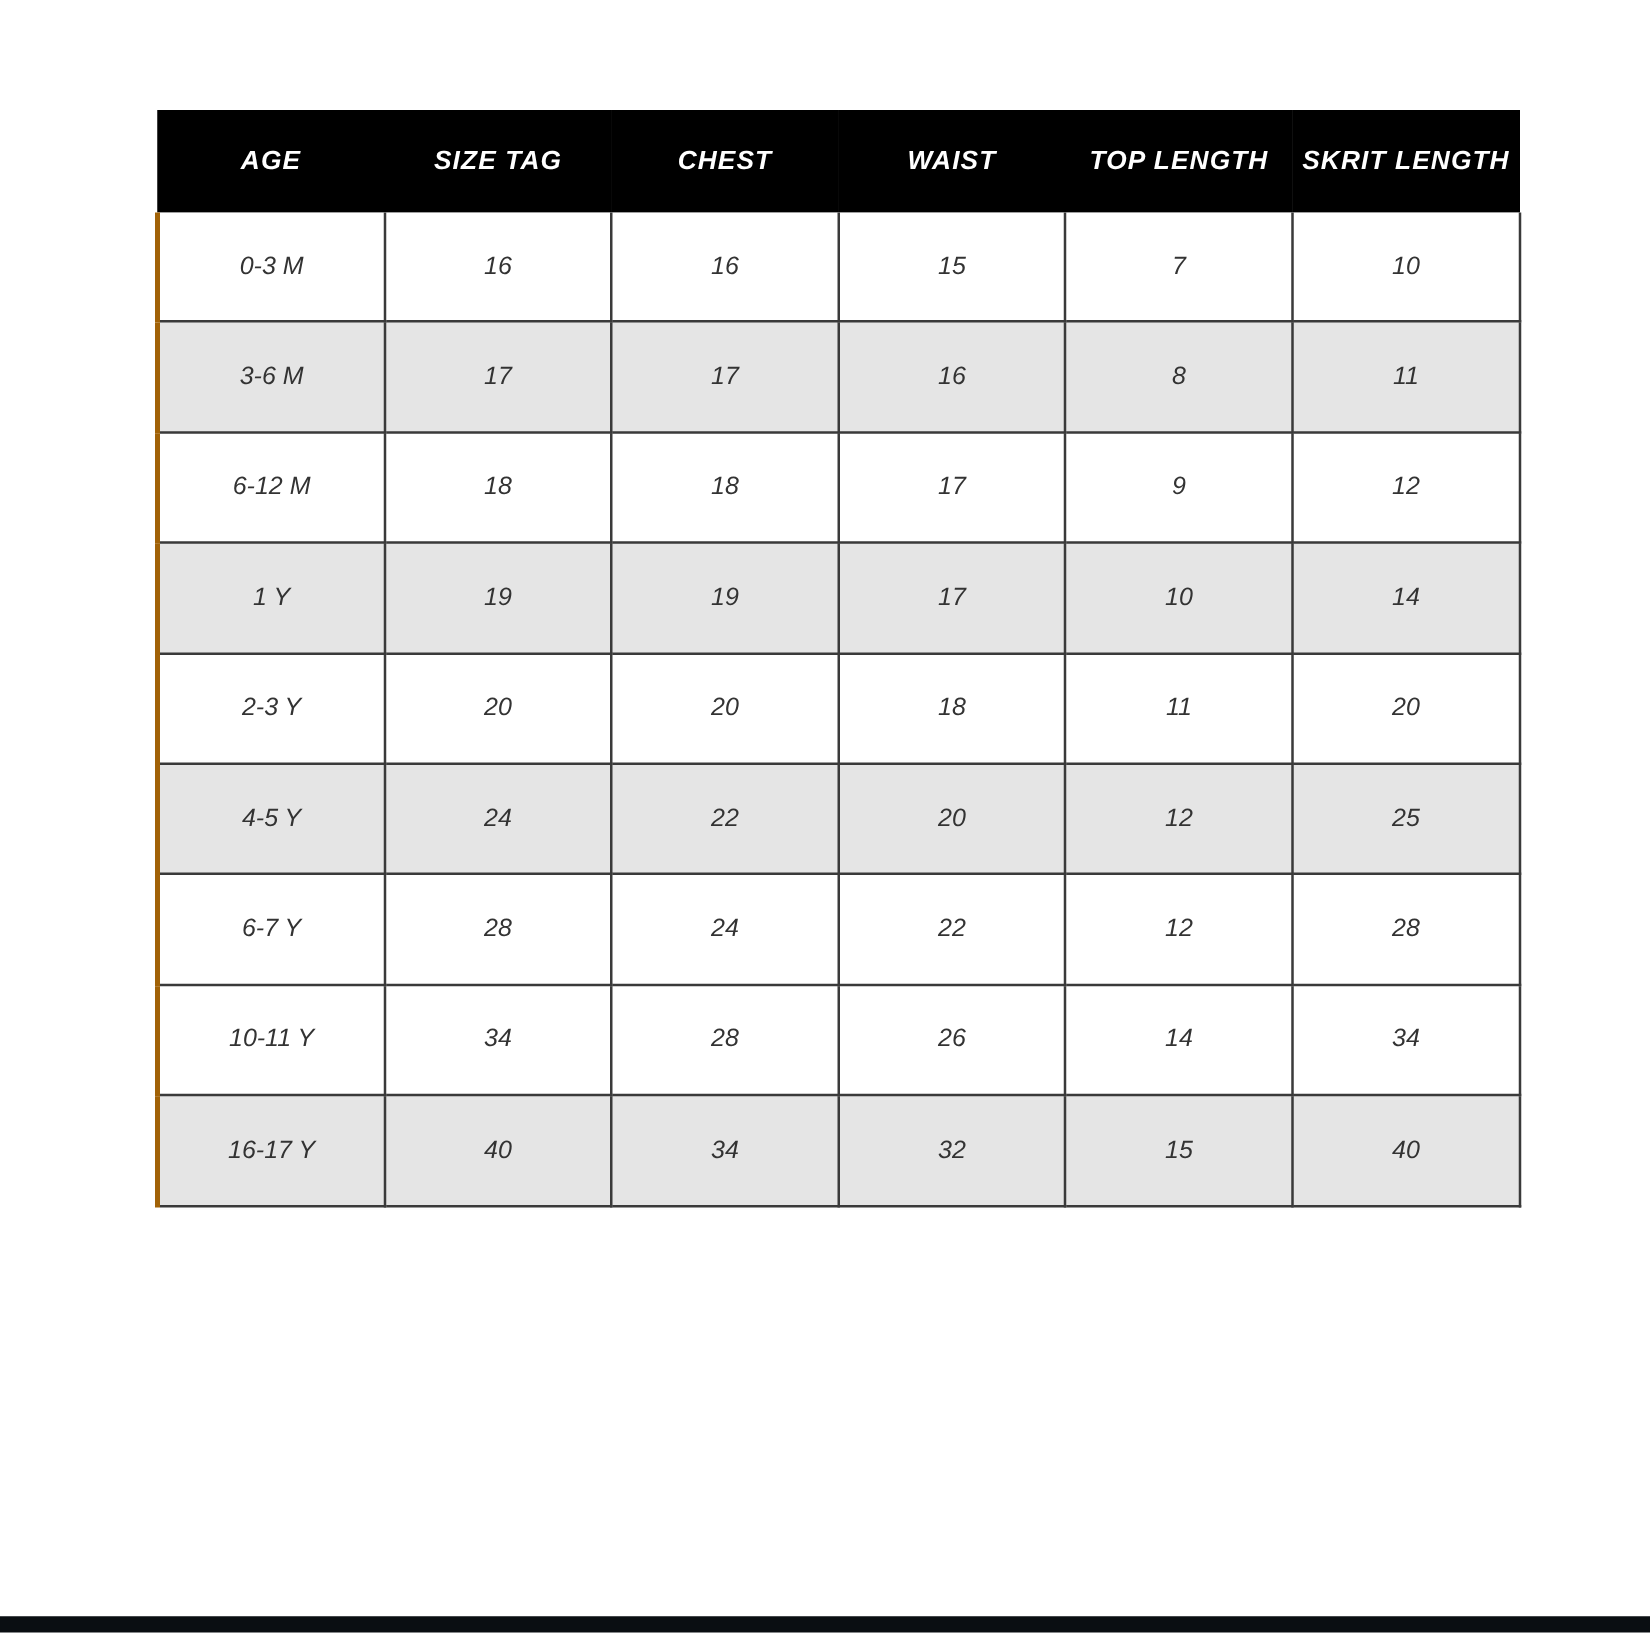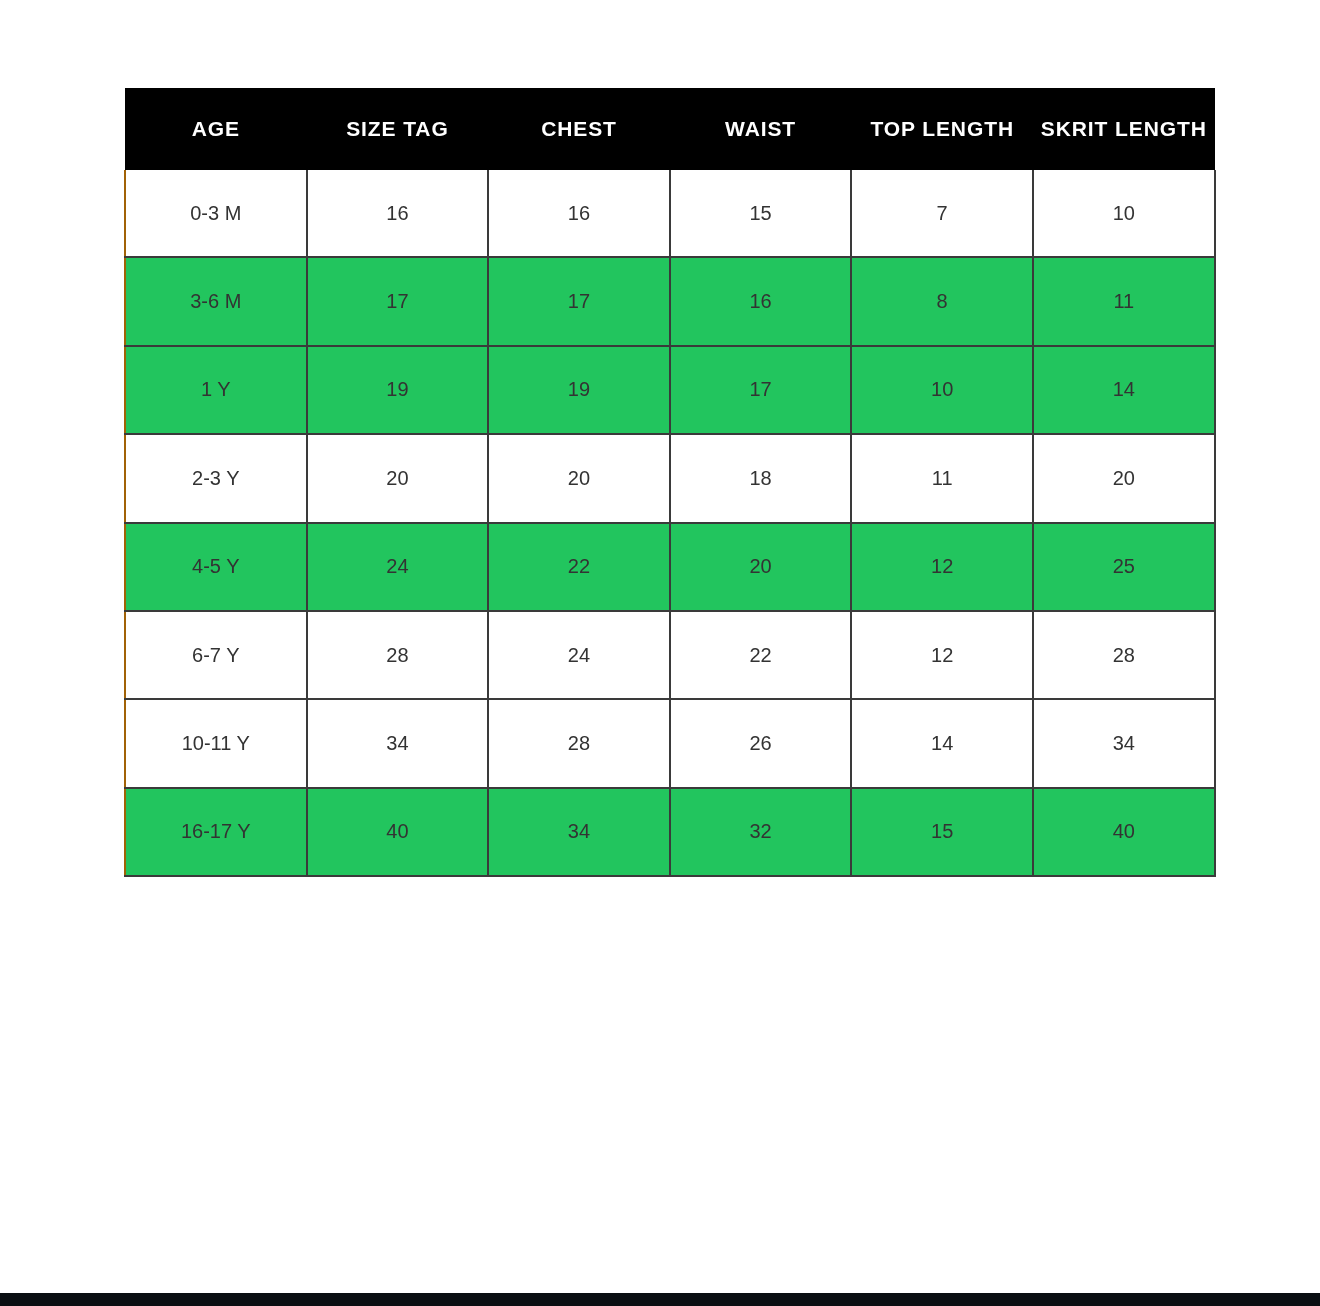--- a/index.html
+++ b/index.html
@@ -21,20 +21,21 @@
     inset: 0;
     background: #ffffff;
   }
 
   
   .chart-wrap {
     position: absolute;
     left: 124px;
     top: 88px;
     width: 1090px;
+    font-style: italic;
   }
 
   table.size-chart {
     width: 1090px;
     border-collapse: collapse;
     table-layout: fixed;
   }
 
   table.size-chart col { width: 181.6px; }
 
@@ -63,29 +64,29 @@
     vertical-align: middle;
     font-size: 20px;
     font-weight: normal;
     color: #333333;
     padding: 0;
     border-right: 2px solid #3a3a3a;
     border-bottom: 2px solid #3a3a3a;
     background: #ffffff;
   }
   table.size-chart tbody td:first-child {
-    border-left: 2px solid #a16207;
+    border-left: 4px solid #a16207;
   }
   table.size-chart tbody tr:first-child td {
     border-top: none;
   }
 
   
   table.size-chart tbody tr.shaded td {
-    background: #22c55e;
+    background: #e5e5e5;
   }
 
   
   .bottom-bar {
     position: absolute;
     left: 0;
     bottom: 0;
     width: 1320px;
     height: 13px;
     background: #0a0e12;
@@ -126,20 +127,28 @@
             <td>10</td>
           </tr>
           <tr class="shaded">
             <td>3-6 M</td>
             <td>17</td>
             <td>17</td>
             <td>16</td>
             <td>8</td>
             <td>11</td>
           </tr>
+          <tr>
+            <td>6-12 M</td>
+            <td>18</td>
+            <td>18</td>
+            <td>17</td>
+            <td>9</td>
+            <td>12</td>
+          </tr>
           <tr class="shaded">
             <td>1 Y</td>
             <td>19</td>
             <td>19</td>
             <td>17</td>
             <td>10</td>
             <td>14</td>
           </tr>
           <tr>
             <td>2-3 Y</td>

